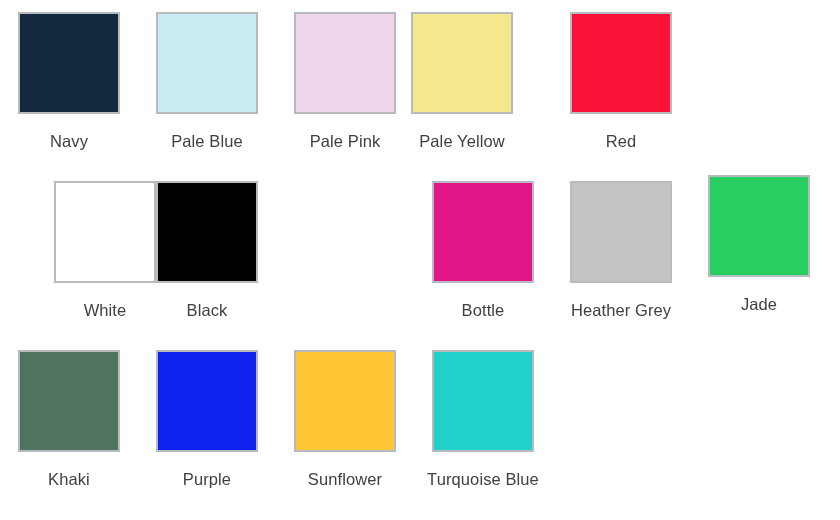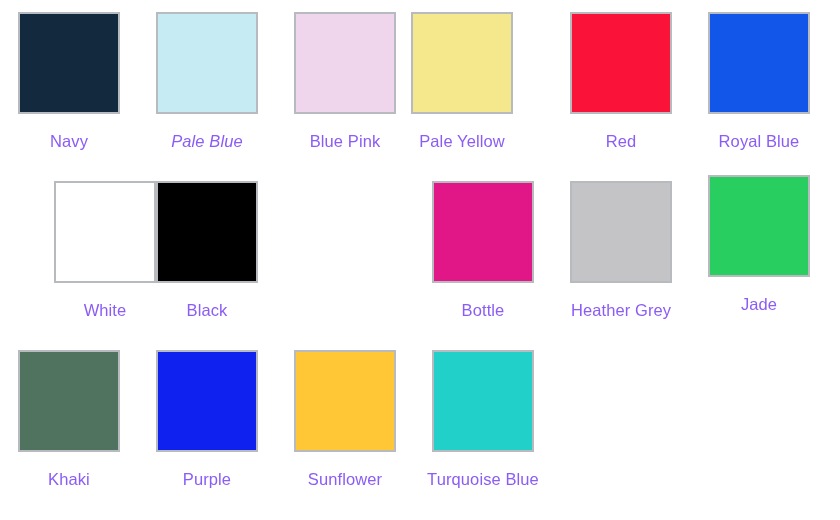--- a/index.html
+++ b/index.html
@@ -34,53 +34,49 @@
     margin: 0 auto;
     border: 2px solid #b7babe;
     box-sizing: border-box;
   }
 
   .swatch-label {
     display: block;
     margin-top: 17px;
     font-size: 16.5px;
     line-height: 20px;
-    color: #8b5cf6;
+    color: #404040;
     font-family: "Liberation Sans", sans-serif;
     white-space: nowrap;
     letter-spacing: 0.1px;
   }
 </style>
 </head>
 <body>
 
 <div id="swatch-grid">
     <div class="swatch-cell" style="left: 0px; top: 12px;">
       <div class="swatch-chip" style="background-color: rgb(19, 41, 62);"></div>
       <span class="swatch-label">Navy</span>
     </div>
-    <div class="swatch-cell" style="left: 138px; top: 12px; font-style: italic;">
+    <div class="swatch-cell" style="left: 138px; top: 12px;">
       <div class="swatch-chip" style="background-color: rgb(199, 235, 242);"></div>
       <span class="swatch-label">Pale Blue</span>
     </div>
     <div class="swatch-cell" style="left: 276px; top: 12px;">
       <div class="swatch-chip" style="background-color: rgb(239, 214, 236);"></div>
-      <span class="swatch-label">Blue Pink</span>
+      <span class="swatch-label">Pale Pink</span>
     </div>
     <div class="swatch-cell" style="left: 393px; top: 12px;">
       <div class="swatch-chip" style="background-color: rgb(245, 232, 140);"></div>
       <span class="swatch-label">Pale Yellow</span>
     </div>
     <div class="swatch-cell" style="left: 552px; top: 12px;">
       <div class="swatch-chip" style="background-color: rgb(250, 18, 56);"></div>
       <span class="swatch-label">Red</span>
-    </div>
-    <div class="swatch-cell" style="left: 690px; top: 12px;">
-      <div class="swatch-chip" style="background-color: rgb(17, 86, 233);"></div>
-      <span class="swatch-label">Royal Blue</span>
     </div>
     <div class="swatch-cell" style="left: 0px; top: 181px; margin-left: 36px;">
       <div class="swatch-chip" style="background-color: rgb(255, 255, 255);"></div>
       <span class="swatch-label">White</span>
     </div>
     <div class="swatch-cell" style="left: 138px; top: 181px;">
       <div class="swatch-chip" style="background-color: rgb(0, 0, 0);"></div>
       <span class="swatch-label">Black</span>
     </div>
     <div class="swatch-cell" style="left: 414px; top: 181px;">

